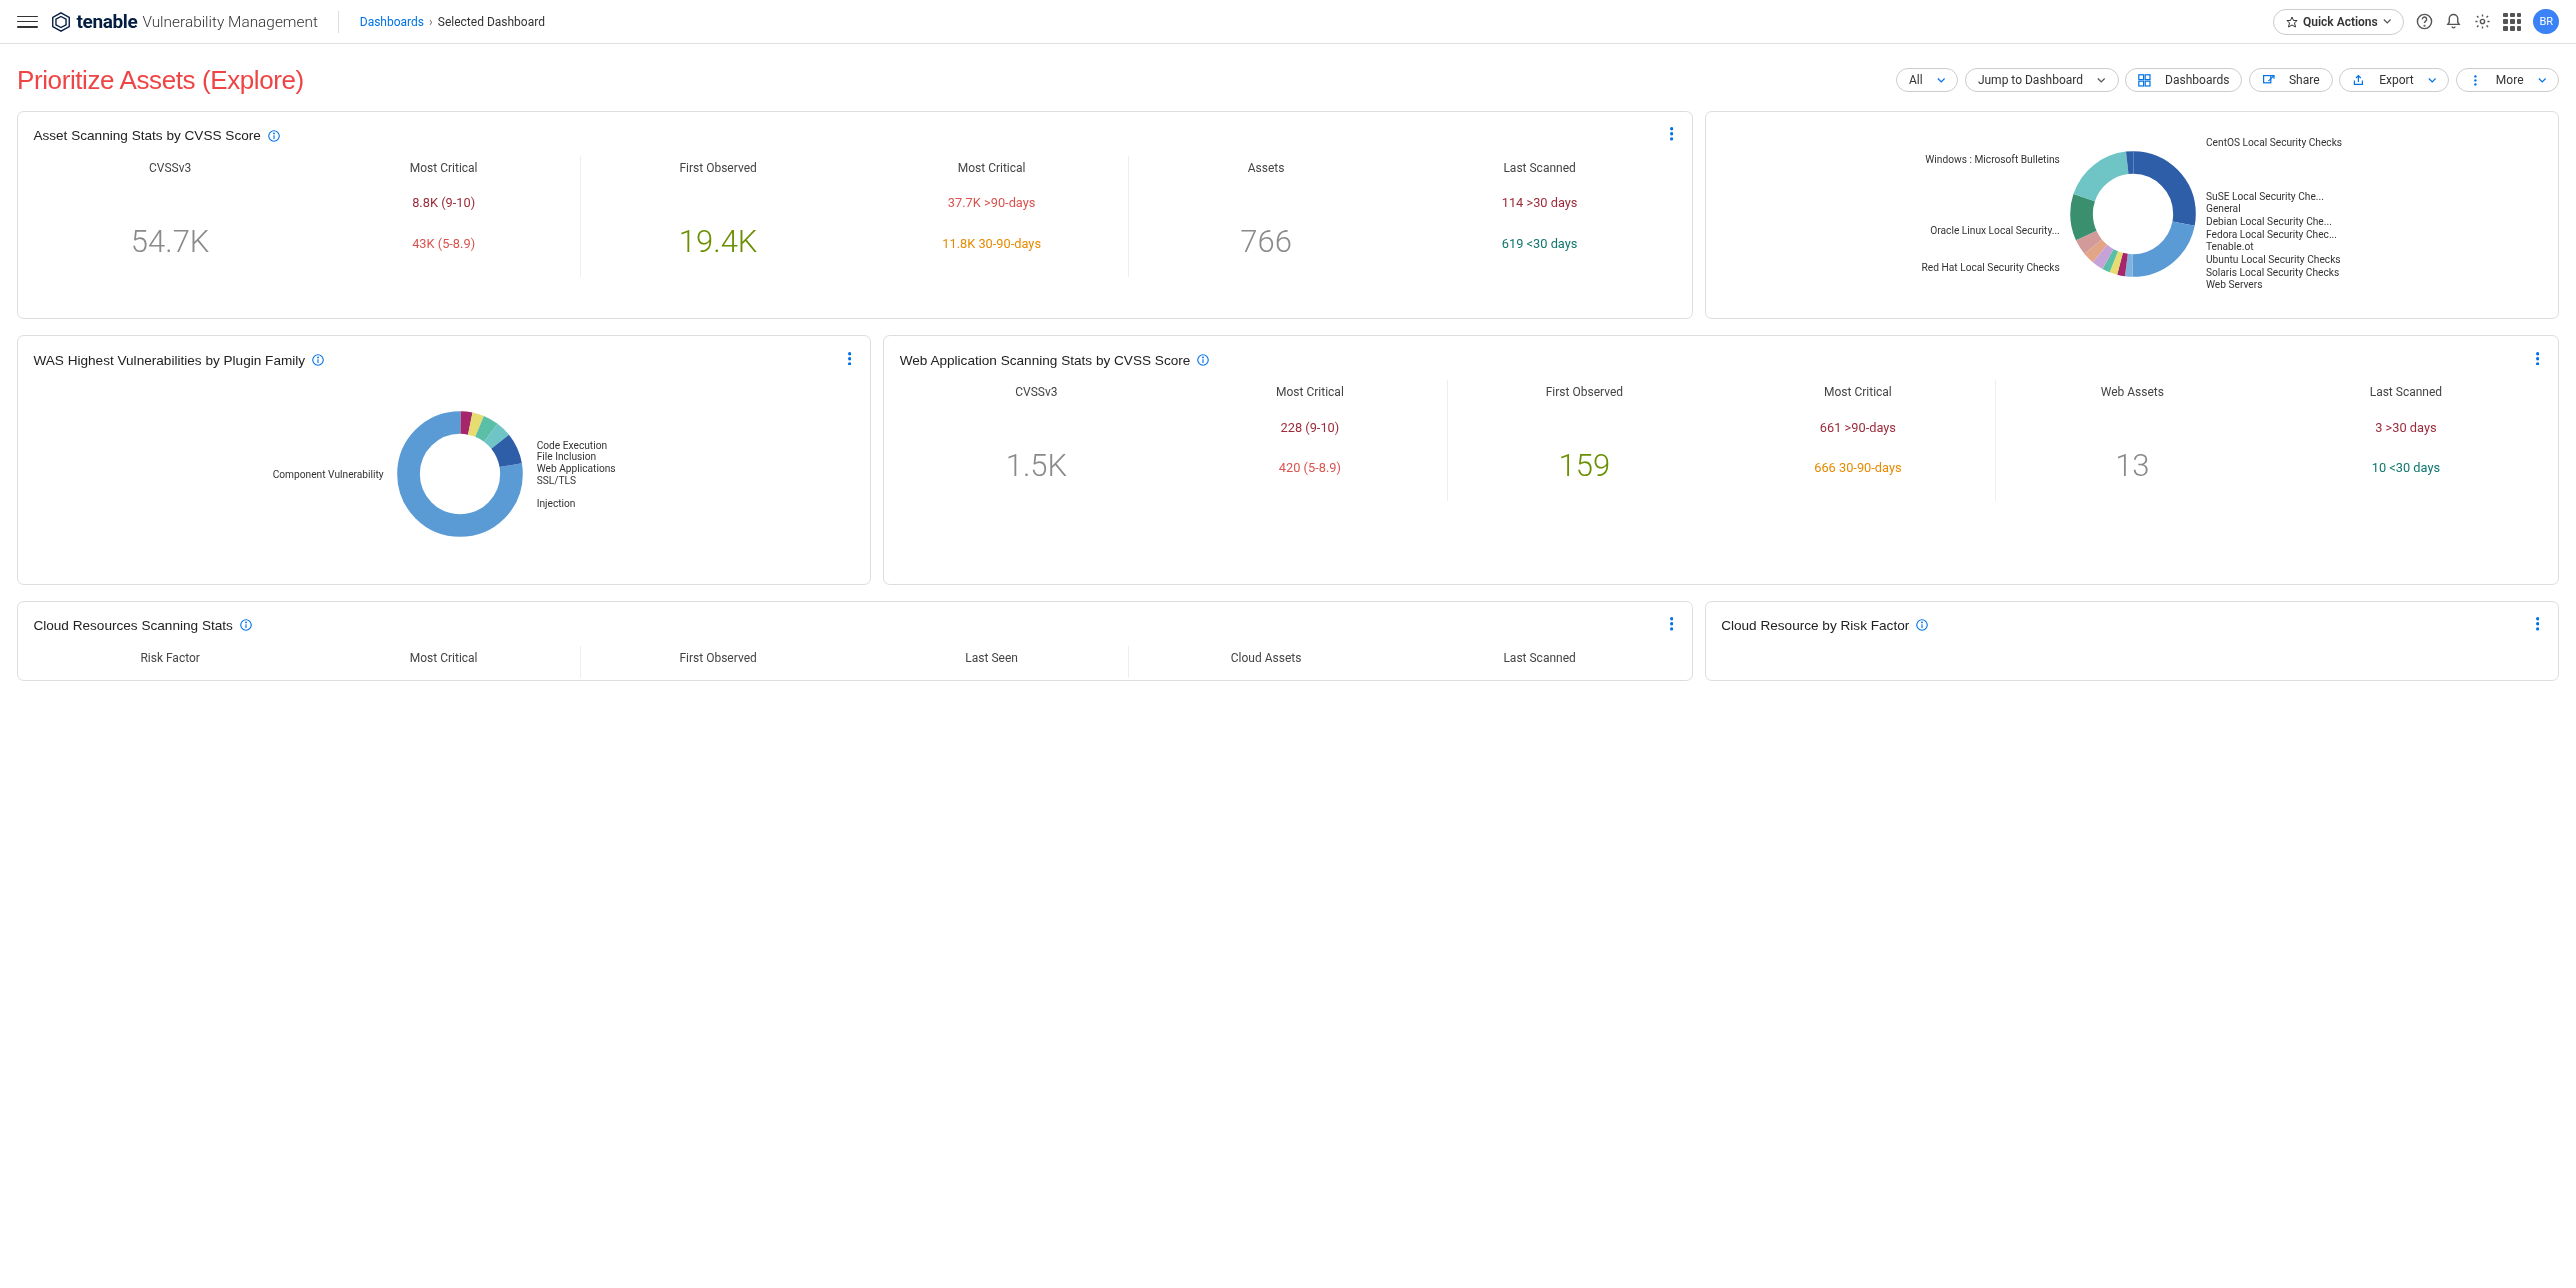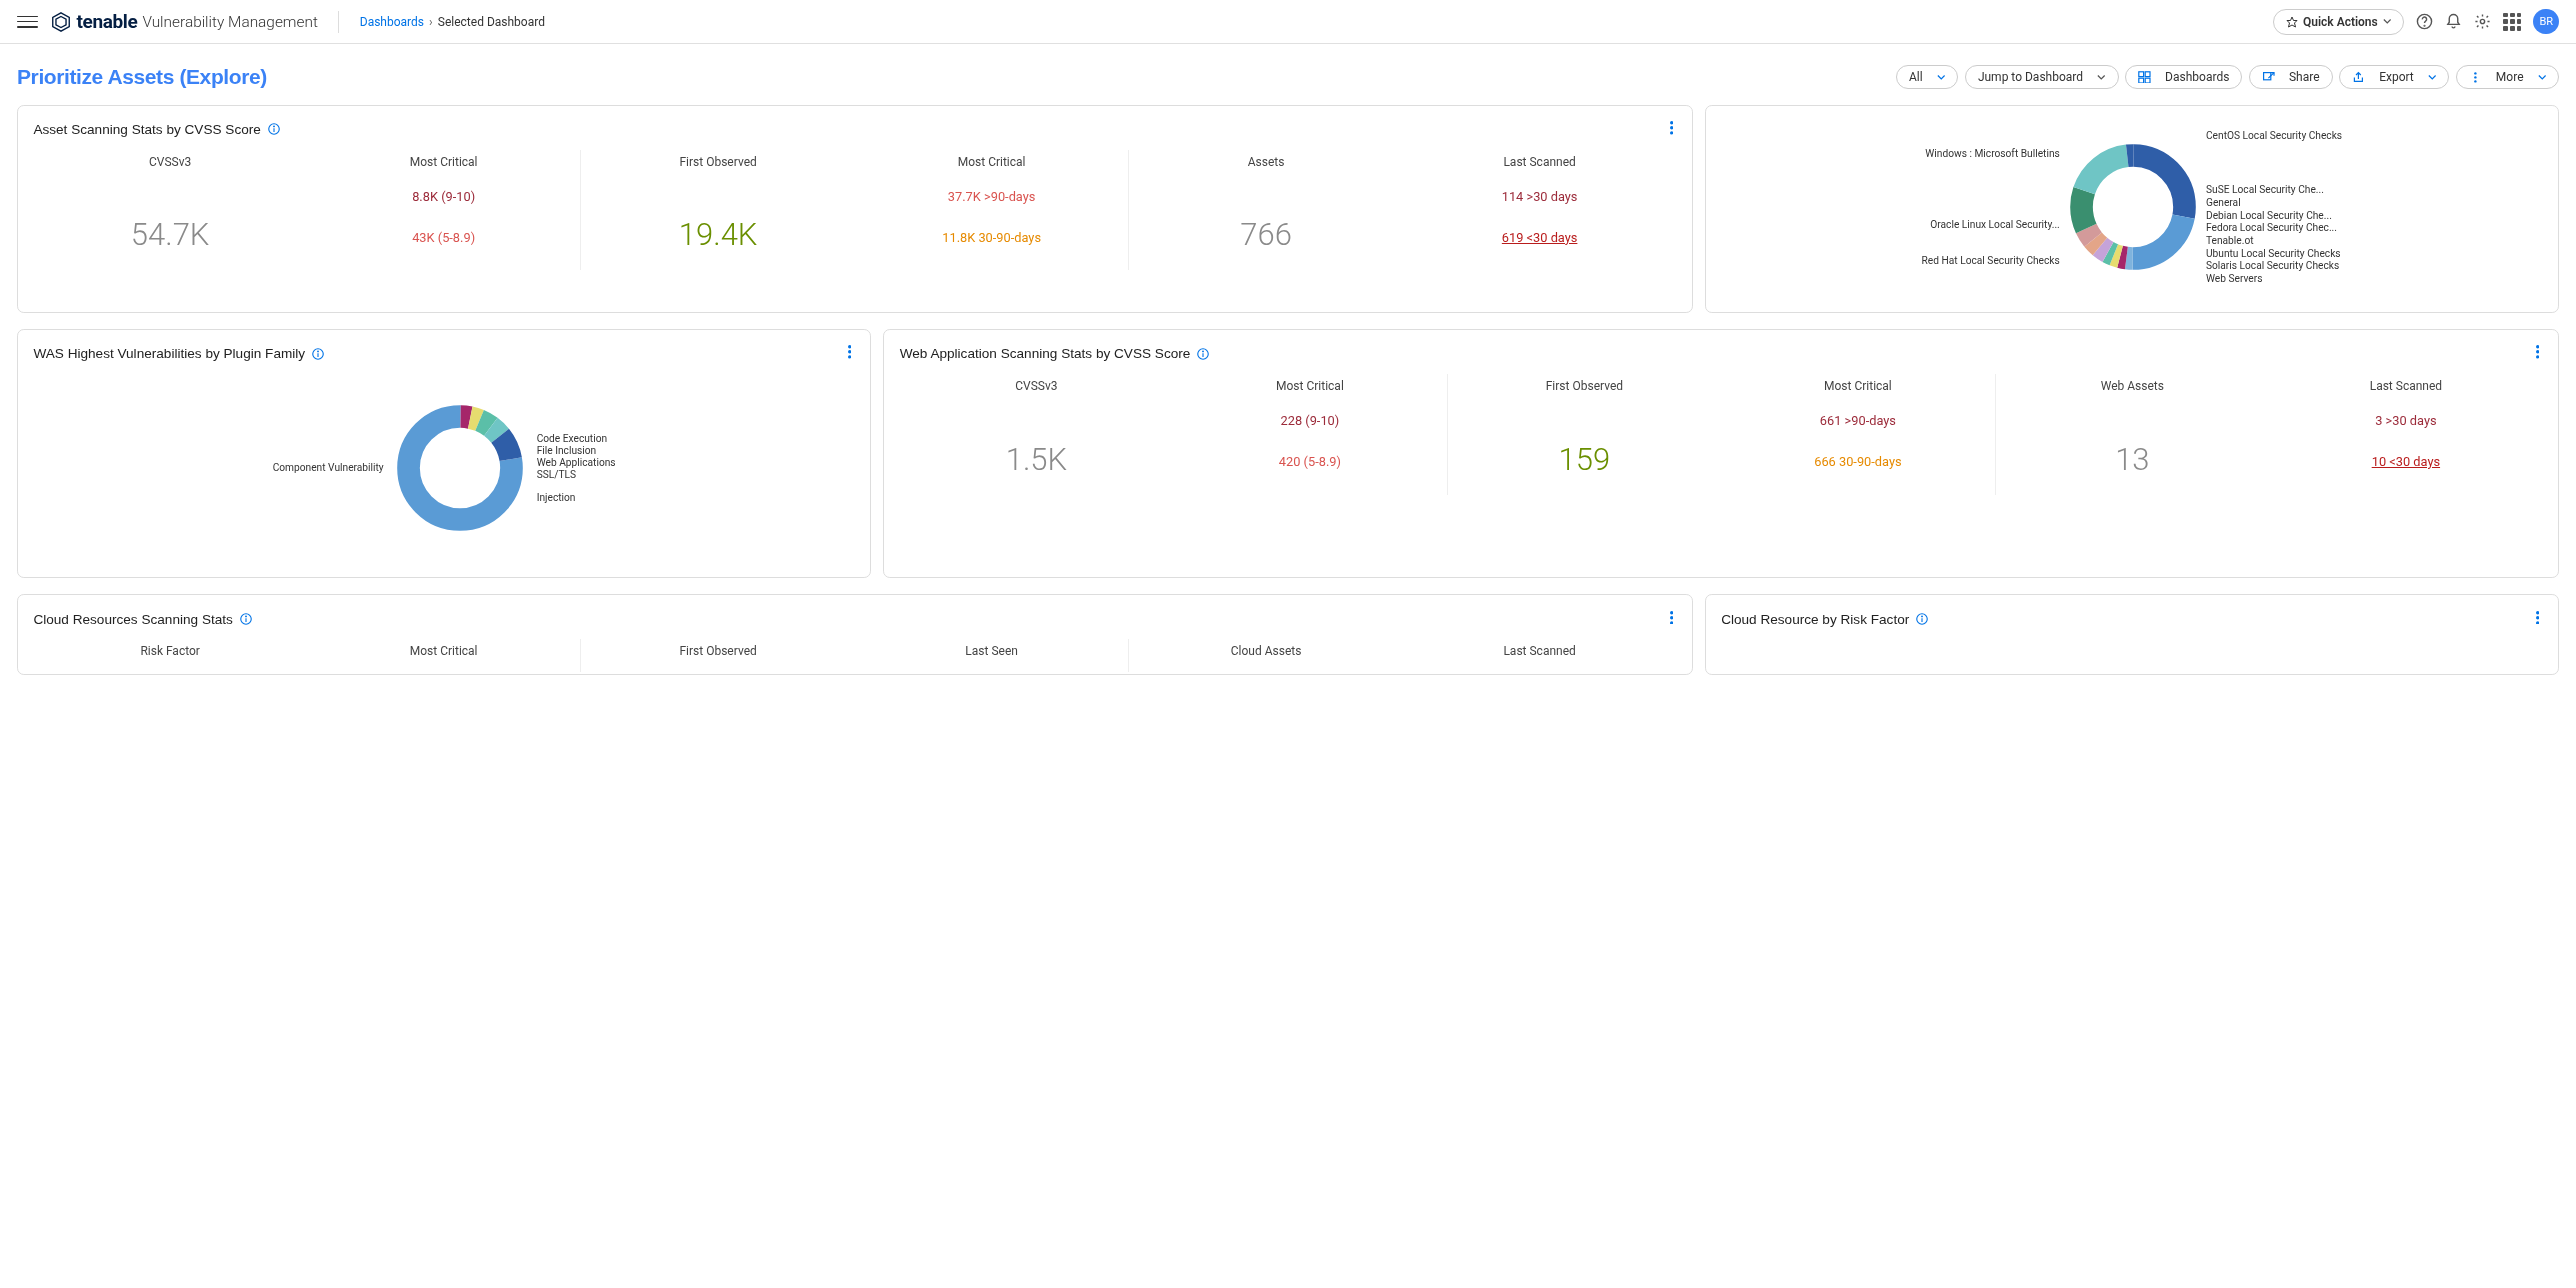--- a/index.html
+++ b/index.html
@@ -18,41 +18,41 @@
   .breadcrumb .bc-sep { color: #666; }
   .breadcrumb .bc-current { color: #333; }
   .topbar-spacer { flex: 1; }
   .qa-btn { border: 0.9px solid #ccc; border-radius: 15.4px; padding: 5.1px 12px; display: flex; align-items: center; gap: 5.1px; cursor: pointer; font-weight: 600; font-size: 12px; }
   .top-icon { width: 17px; height: 17px; cursor: pointer; color: #555; }
   .apps-icon { display: grid; grid-template-columns: repeat(3, 4.3px); grid-template-rows: repeat(3, 4.3px); gap: 2.6px; cursor: pointer; }
   .apps-icon span { background: #555; border-radius: 0.9px; }
   .avatar { width: 25.6px; height: 25.6px; border-radius: 50%; background: #3b82f6; color: #fff; display: flex; align-items: center; justify-content: center; font-weight: 400; font-size: 11px; cursor: pointer; }
   
   .page-header { display: flex; align-items: center; padding: 20.5px 17px 15.4px; }
-  .page-title { font-size: 21px; font-weight: 700; color: #3b82f6; font-family: "Segoe UI", Arial; letter-spacing: -0.4px;}
+  .page-title { font-size: 26px; font-weight: 400; color: #ef4444; font-family: "Segoe UI", Arial; letter-spacing: -0.4px;}
   .page-header .spacer { flex: 1; }
   .pill { border: 0.9px solid #ccc; border-radius: 15.4px; padding: 4.3px 12px; display: inline-flex; align-items: center; gap: 14px; cursor: pointer; font-size: 12px; margin-left: 6.8px; background:#fff; }
   .pill svg.pref { width: 12.8px; height: 12.8px; }
   .chev-down { width: 8.5px; height: 8.5px; }
   
   .dash-body { padding: 0 17px 17px; }
   .row { display: flex; gap: 12px; margin-bottom: 16px; }
   .card { border: 0.9px solid #ddd; border-radius: 6.8px; background: #fff; padding: 12px 15.4px 15.4px; position: relative; overflow:hidden; }
   .card-head { display: flex; align-items: center; margin-bottom: 8.5px; }
   .card-title { font-size: 13.6px; font-weight: 500; color: #222; font-family: "Segoe UI", Arial; }
   .info-icon { width: 12px; height: 12px; margin-left: 6.8px; color: #0073e6; }
   .card-menu { margin-left: auto; cursor: pointer; color: #0073e6; padding:3.4px;}
   .card-menu svg { width: 3.4px; height: 13.6px; }
   .big-num { font-size: 31px; font-weight: 300; color: #8a8a8a; }
   .big-num.green { color: #6a8f00; }
   .sm-metric { font-size: 12.8px; margin: 6.8px 0 25.6px; }
   .sm-metric.dark-red { color: #9c2b3a; }
   .sm-metric.red { color: #d9534f; }
   .sm-metric.orange { color: #e68a00; }
-  .sm-metric.olive { color: #b91c1c; text-decoration: underline; }
+  .sm-metric.olive { color: #0f766e; }
   
   .donut-wrap { display: flex; align-items: center; justify-content: center; gap: 5.1px; height: 179px; }
   .donut-labels-left { text-align: right; font-size: 10.2px; color: #333; }
   .donut-labels-right { text-align: left; font-size: 10.2px; color: #333; }
   .donut-labels-left div, .donut-labels-right div { margin: 1.7px 0; white-space: nowrap; }
   
   .flex-2 { flex: 2; }
   .flex-1 { flex: 1; }
   
   .three-group { display:flex; }

